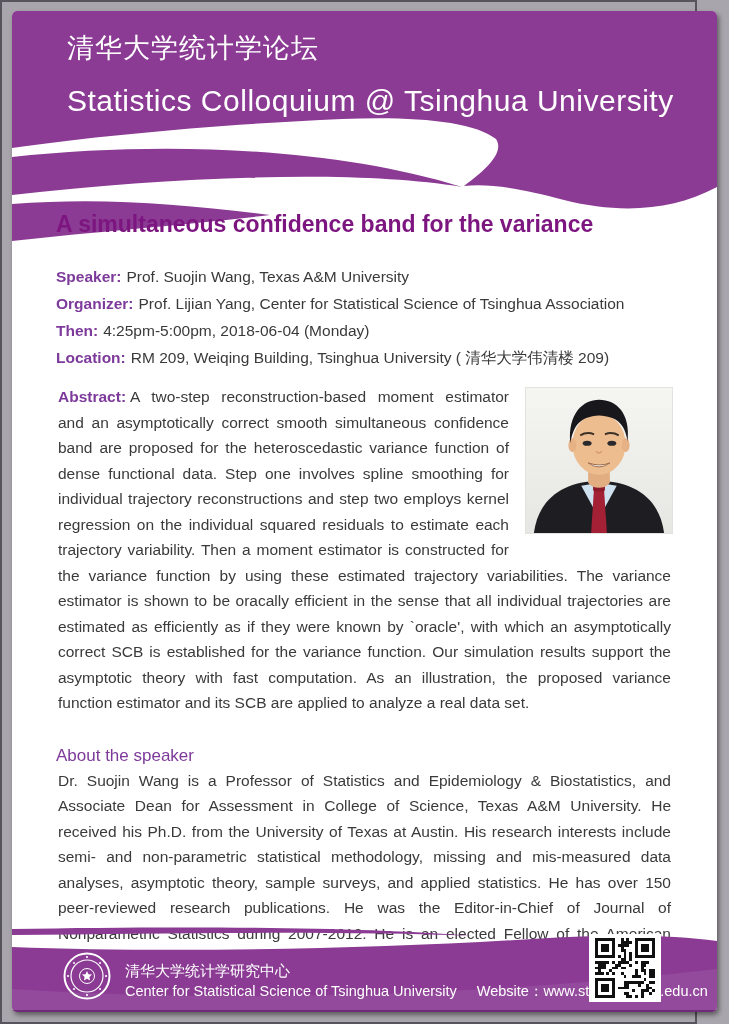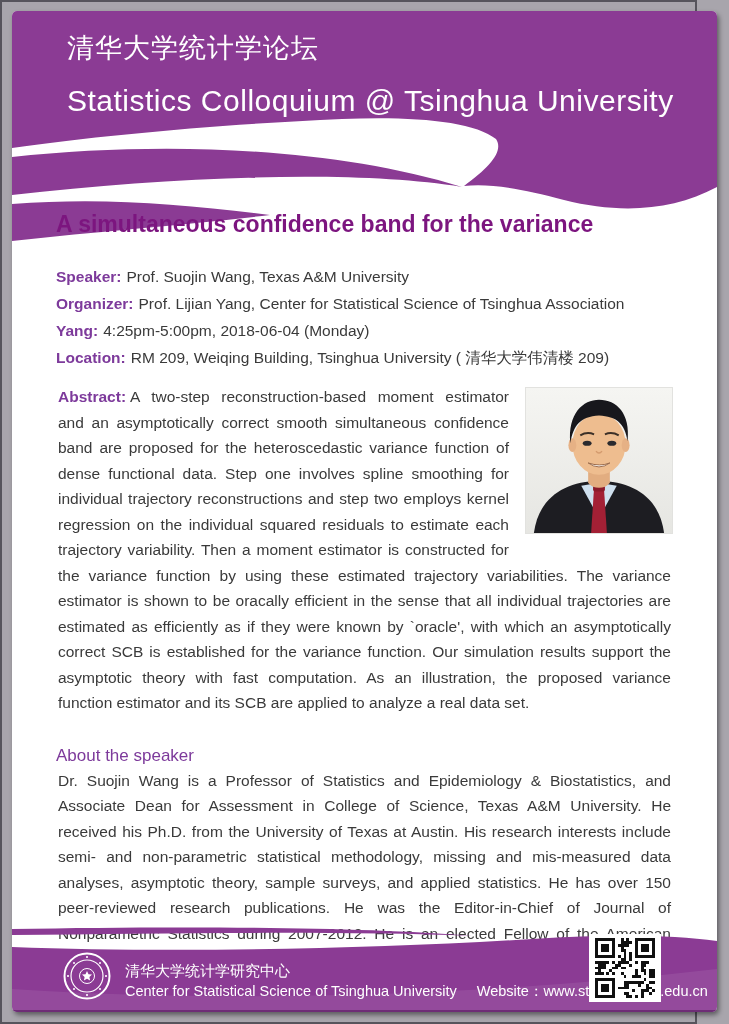--- a/index.html
+++ b/index.html
@@ -86,21 +86,21 @@
 
     <div class="content">
 
       <h1 class="talk-title">
         <span>A simultaneous confidence band for the variance</span><br>
       </h1>
 
       <div class="info-list">
         <div><span class="info-label">Speaker:</span><span>Prof. Suojin Wang, Texas A&amp;M University</span></div>
         <div><span class="info-label">Organizer:</span><span>Prof. Lijian Yang, Center for Statistical Science of Tsinghua Association</span></div>
-        <div><span class="info-label">Yang:</span><span>4:25pm-5:00pm, 2018-06-04 (Monday)</span></div>
+        <div><span class="info-label">Then:</span><span>4:25pm-5:00pm, 2018-06-04 (Monday)</span></div>
         <div><span class="info-label">Location:</span><span>RM 209, Weiqing Building, Tsinghua University ( 清华大学伟清楼 209)</span></div>
       </div>
 
       <div>
         <div class="photo">
           <svg viewBox="0 0 148 147" aria-hidden="true">
             <defs>
               <linearGradient id="pbg" x1="0" y1="0" x2="0" y2="1">
                 <stop offset="0" stop-color="#f5f5f2"></stop>
                   <stop offset="1" stop-color="#e6e6e2"></stop>

